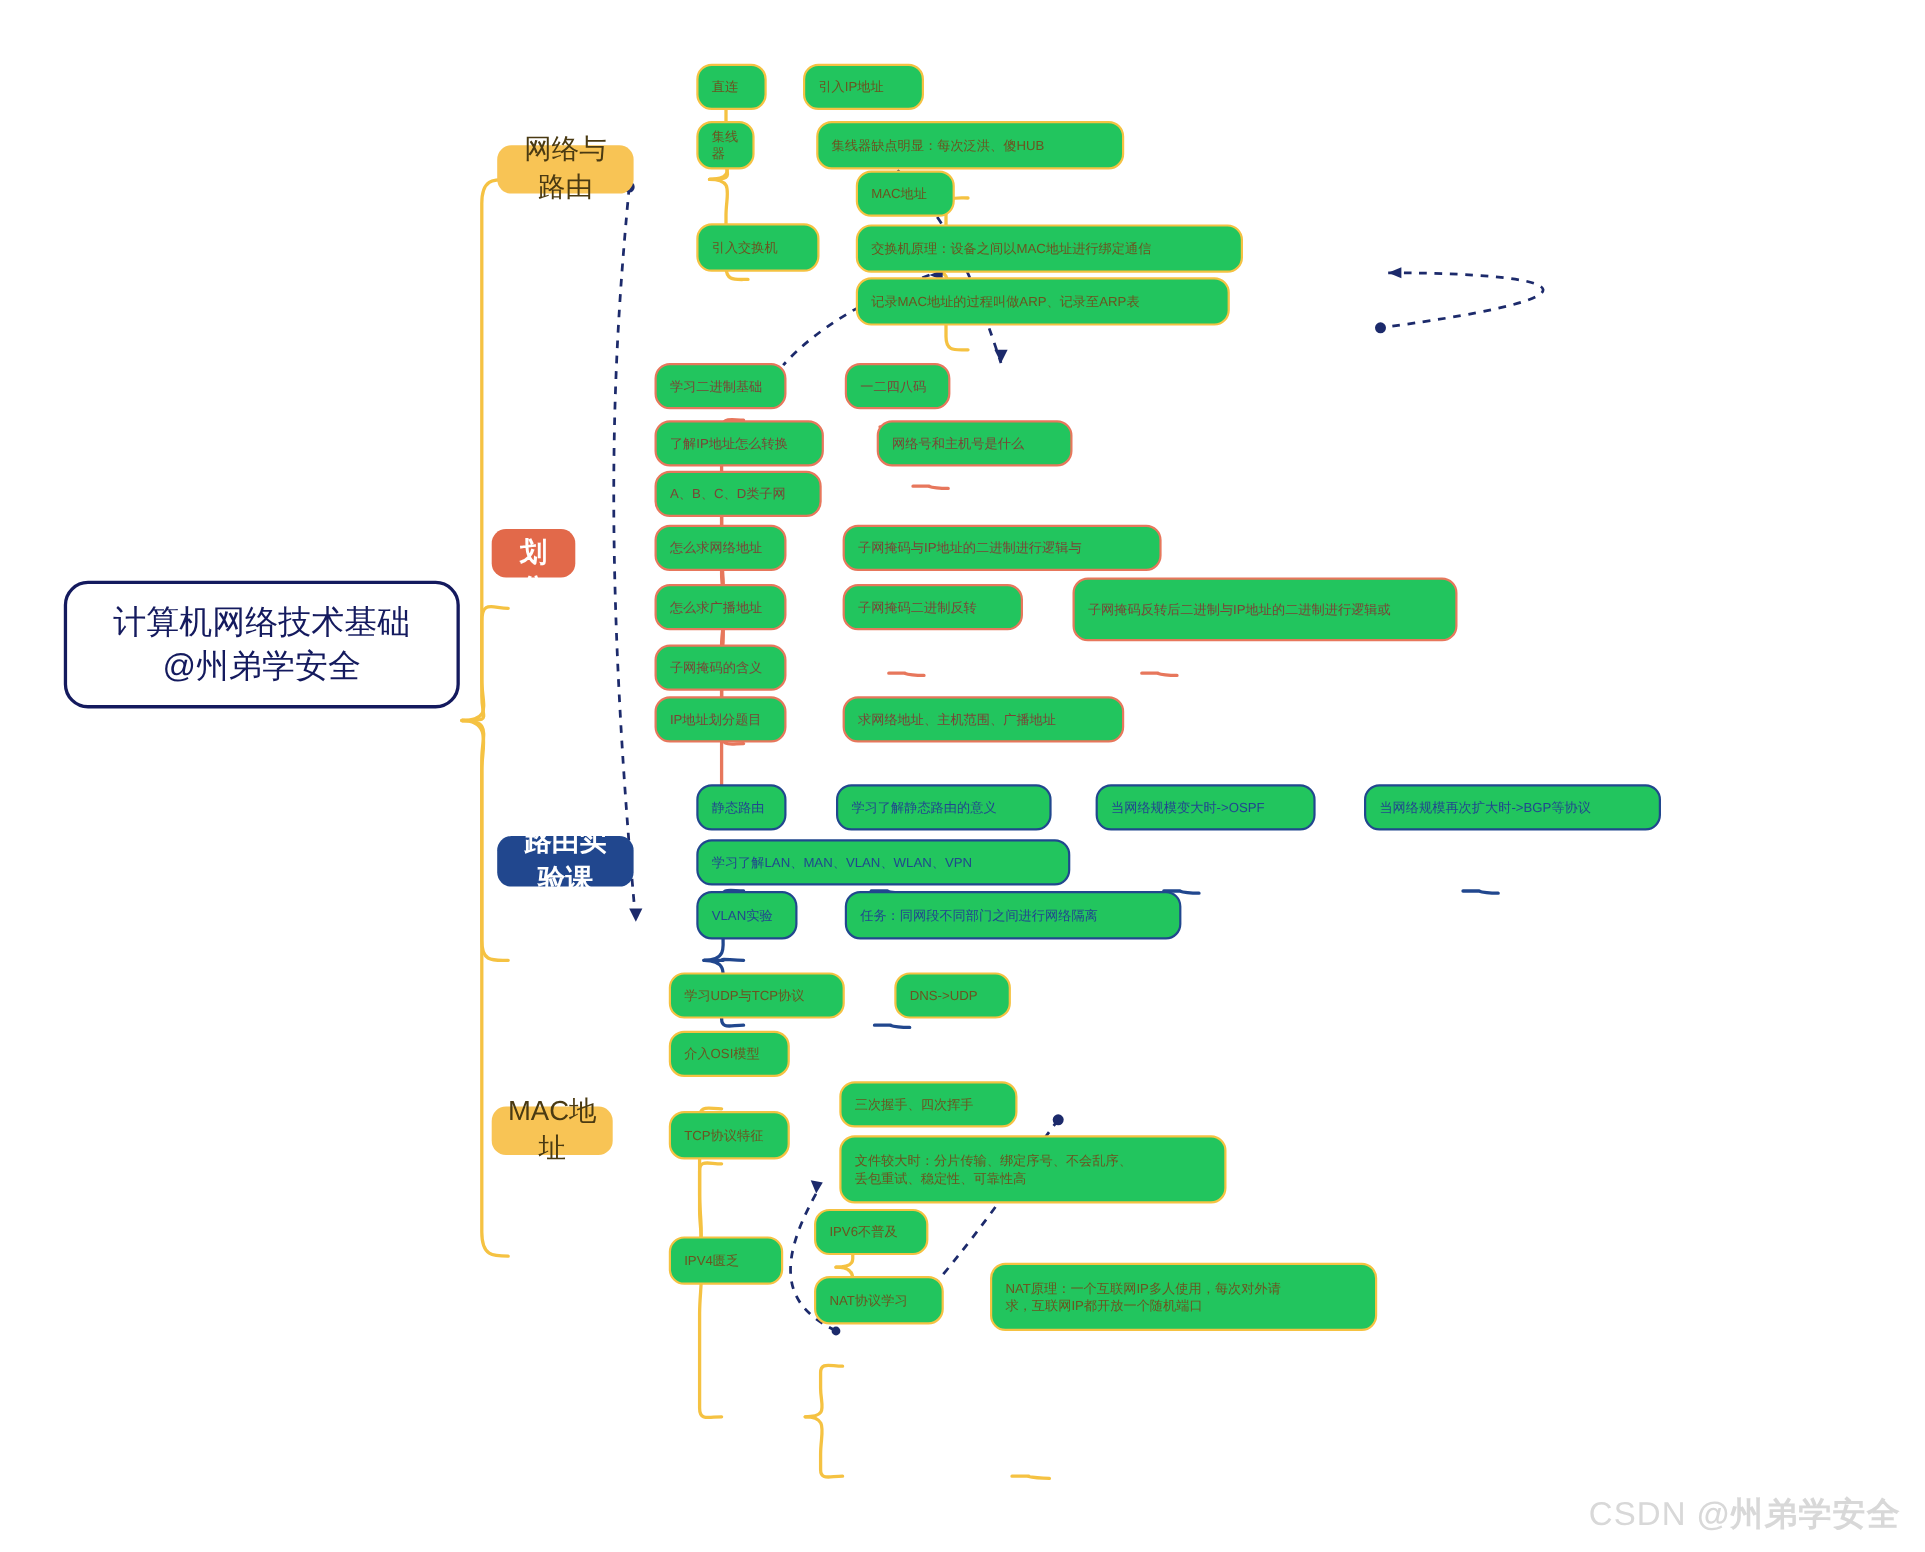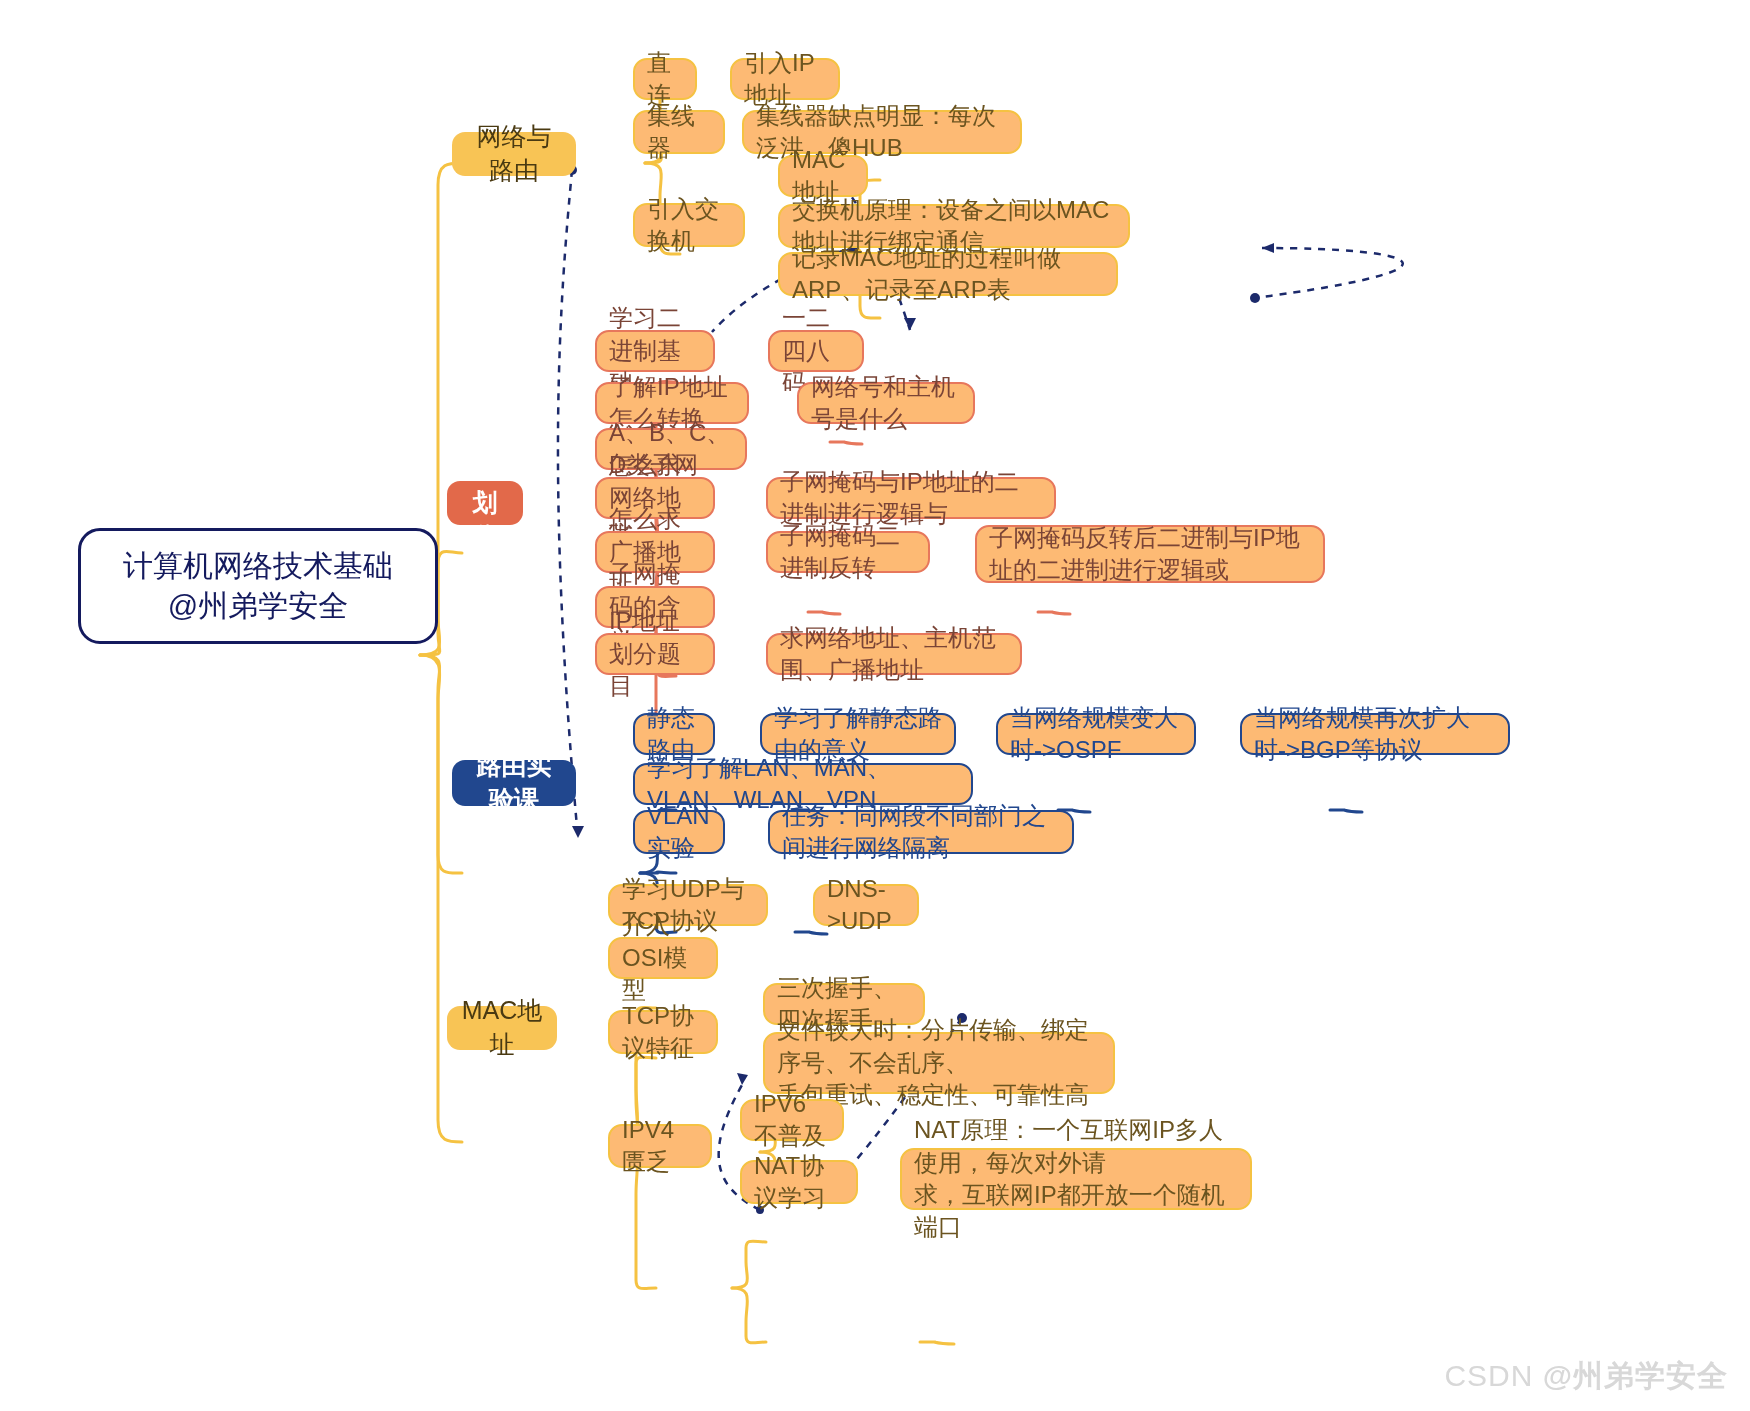--- a/index.html
+++ b/index.html
@@ -18,35 +18,34 @@
     white-space:pre-line;
     line-height:1.35;
   }
   .node span{display:block;width:100%;}
 
   
   .root{
     border:3px solid #141a5e;color:#141a5e;background:#fff;
     border-radius:22px;font-size:30px;text-align:center;justify-content:center;
     padding:10px 14px;
-    margin-left:20px;
   }
 
   
   .topic{
     color:#ffffff;font-size:25px;justify-content:center;text-align:center;
     border-radius:13px;padding:6px 14px;font-weight:400;
   }
   .topic.amber{background:#f8c455;color:#4a3a12;}
   .topic.salmon{background:#e2694a;}
   .topic.navy{background:#21478e;font-weight:bold;}
 
   
   .leaf{
-    background:#fdba74;font-size:24px;padding:7px 12px;
+    background:#22c55e;font-size:12px;padding:7px 12px;
     border-width:2.5px;border-style:solid;
   }
   .leaf.amber{border-color:#f5c242;color:#6b5420;}
   .leaf.salmon{border-color:#e7775c;color:#7a4436;}
   .leaf.navy{border-color:#21478e;color:#21478e;}
 
   .wm{
     position:absolute;right:22px;bottom:14px;
     font-size:30px;color:#d8d8d8;letter-spacing:1px;
   }
@@ -149,21 +148,21 @@
     <span>网络与路由</span>
   </div>
 
   <div class="node leaf amber" style="left:633px;top:58px;width:64px;height:42px;">
     <span>直连</span>
   </div>
   <div class="node leaf amber" style="left:730px;top:58px;width:110px;height:42px;">
     <span>引入IP地址</span>
   </div>
 
-  <div class="node leaf amber" style="left:633px;top:110px;width:92px;height:44px;">
+  <div class="node leaf amber" style="left:633px;top:110px;width:53px;height:44px;">
     <span>集线器</span>
   </div>
   <div class="node leaf amber" style="left:742px;top:110px;width:280px;height:44px;">
     <span>集线器缺点明显：每次泛洪、傻HUB</span>
   </div>
 
   <div class="node leaf amber" style="left:633px;top:203px;width:112px;height:44px;">
     <span>引入交换机</span>
   </div>
   <div class="node leaf amber" style="left:778px;top:155px;width:90px;height:42px;">

